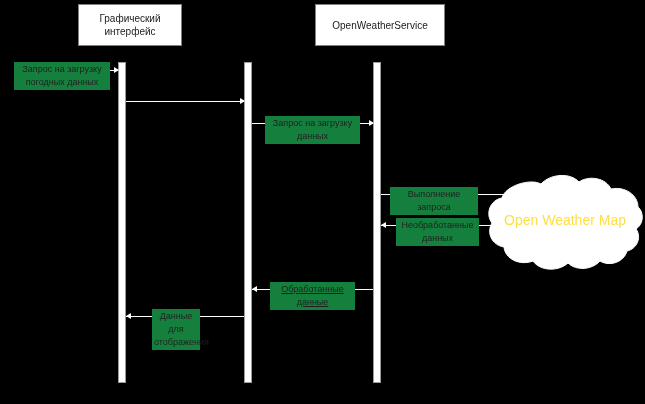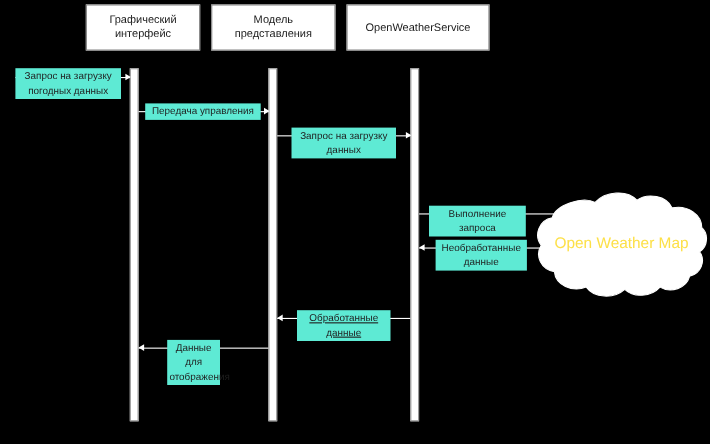--- a/index.html
+++ b/index.html
@@ -37,21 +37,21 @@
   .lifeline {
     position: absolute;
     background: #ffffff;
     border: 1px solid #9a9a9a;
     box-sizing: border-box;
   }
 
   
   .msg {
     position: absolute;
-    background: #5eead4;
+    background: #15803d;
     color: #1f1f1f;
     font-size: 9px;
     line-height: 13px;
     text-align: center;
     box-sizing: border-box;
     padding: 1px 2px;
     white-space: pre-line;
   }
 
   
@@ -84,24 +84,20 @@
 </head>
 <body>
 
 <div id="canvas">
 
   <div class="participant" style="left:78px; top:4px; width:104px; height:42px;">
     <span>Графический
 интерфейс</span>
   </div>
 
-  <div class="participant" style="left:192px; top:4px; width:113px; height:42px;">
-    <span>Модель
-представления</span>
-  </div>
 
   <div class="participant" style="left:315px; top:4px; width:130px; height:42px;">
     <span>OpenWeatherService</span>
   </div>
 
   <div class="lifeline" style="left:118px; top:62px; width:8px; height:321px;"></div>
   <div class="lifeline" style="left:244px; top:62px; width:8px; height:321px;"></div>
   <div class="lifeline" style="left:373px; top:62px; width:8px; height:321px;"></div>
 
   <div class="arrow-line" style="left:14px; top:70px; width:104px;"></div>
@@ -121,29 +117,28 @@
 
   <div class="arrow-line" style="left:252px; top:289px; width:121px;"></div>
   <div class="arrow-head left" style="left:252px; top:286px;"></div>
 
   <div class="arrow-line" style="left:126px; top:316px; width:118px;"></div>
   <div class="arrow-head left" style="left:126px; top:313px;"></div>
 
   <div class="msg" style="left:14px; top:62px; width:96px;">Запрос на загрузку
 погодных данных</div>
 
-  <div class="msg" style="left:132px; top:94px; width:105px;">Передача управления</div>
 
   <div class="msg" style="left:265px; top:116px; width:95px;">Запрос на загрузку
 данных</div>
 
   <div class="msg" style="left:390px; top:187px; width:88px;">Выполнение запроса</div>
 
   <div class="msg" style="left:396px; top:218px; width:83px;">Необработанные
-данные</div>
+данных</div>
 
   <div class="msg" style="left:270px; top:282px; width:85px;text-decoration:underline;">Обработанные
 данные</div>
 
   <div class="msg" style="left:152px; top:309px; width:48px;">Данные для
 отображения</div>
 
   <div class="cloud" style="left:486px; top:174px; width:158px; height:98px;">
     <svg width="158" height="98" viewBox="0 0 158 98">
       <path fill="#ffffff" stroke="#ffffff" stroke-width="1" d="M55,10

